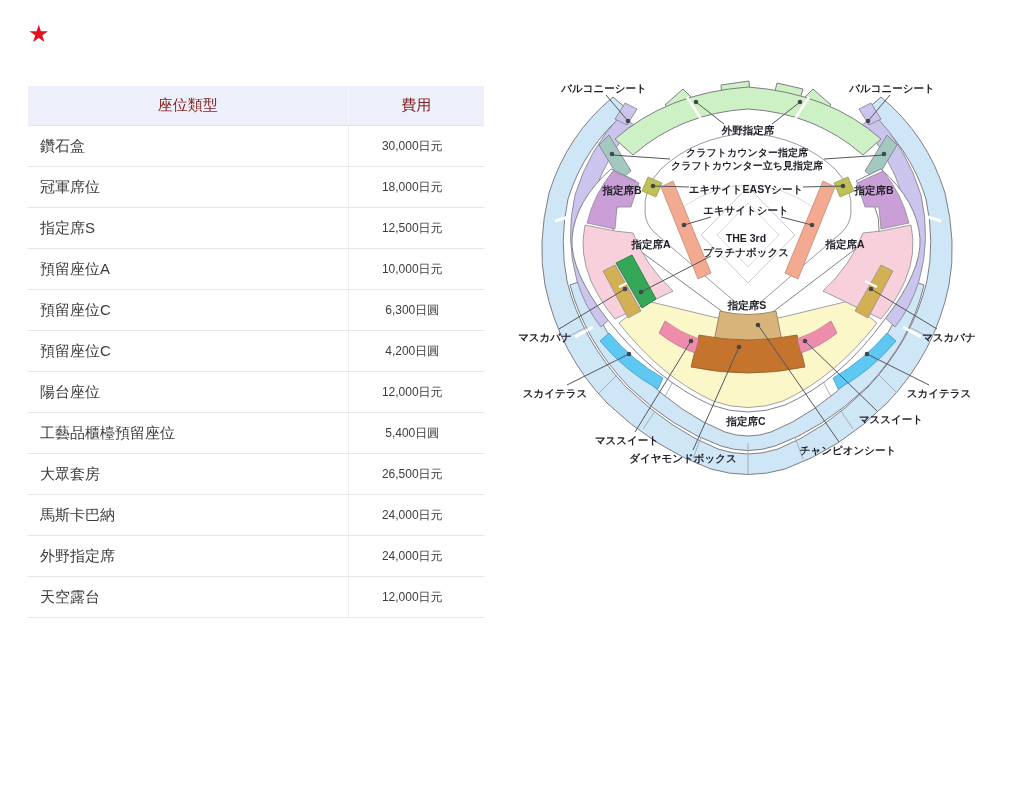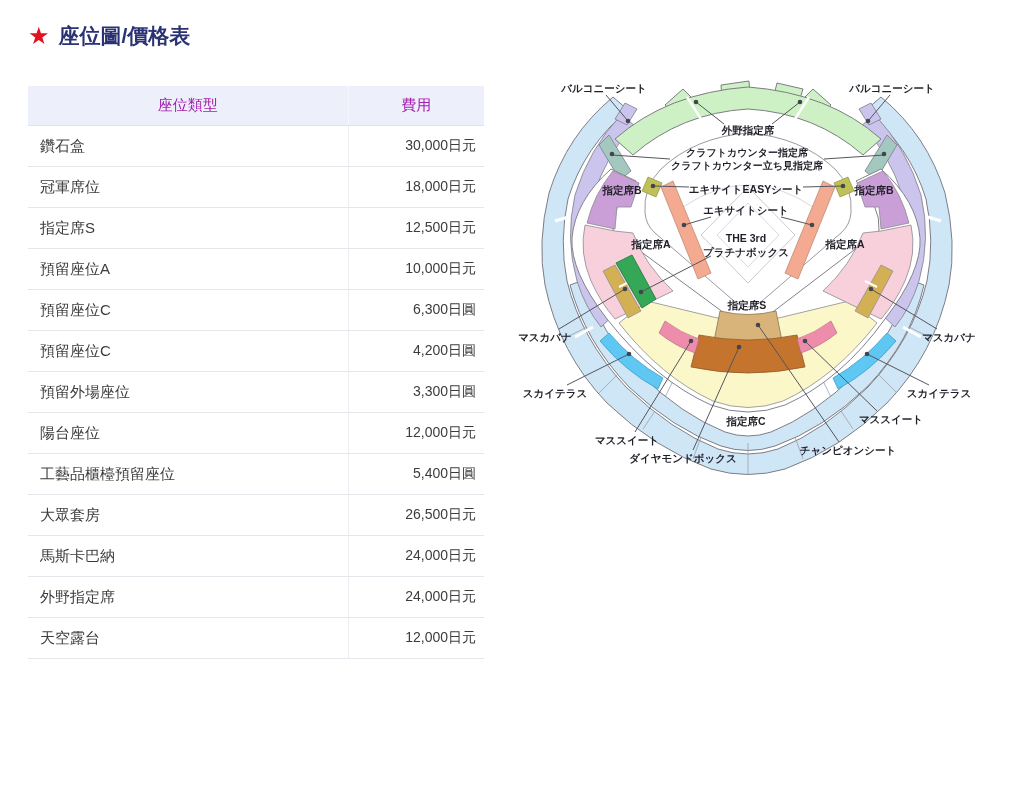--- a/index.html
+++ b/index.html
@@ -5,38 +5,37 @@
   html,body{margin:0;padding:0;background:#ffffff;}
   body{width:1024px;height:791px;position:relative;overflow:hidden;
        font-family:"Liberation Sans","DejaVu Sans",sans-serif;}
   .page-title{position:absolute;left:28px;top:22px;font-size:21px;font-weight:bold;
               color:#2b3274;display:flex;align-items:center;gap:9px;}
   .page-title .star{color:#e0131e;font-size:24px;line-height:1;}
   table.price{position:absolute;left:28px;top:86px;width:456px;border-collapse:collapse;
               table-layout:fixed;font-size:15px;color:#3c3c3c;}
   table.price col.c1{width:320px;}
   table.price col.c2{width:136px;}
-  table.price thead th{background:#edeffa;font-weight:normal;color:#a21caf;
+  table.price thead th{background:#edeffa;font-weight:normal;color:#7f1d1d;
               height:37px;text-align:center;border-bottom:1px solid #e2e2ea;}
   table.price thead th+th{border-left:1px solid #f6f7fc;}
   table.price tbody td{height:40px;border-bottom:1px solid #e6e6ec;padding:0 10px 0 12px;
               white-space:nowrap;overflow:hidden;}
-  table.price tbody td+td{border-left:1px solid #ececf2;text-align:right;font-size:14px;
+  table.price tbody td+td{border-left:1px solid #ececf2;text-align:center;font-size:12px;
               padding:0 8px 0 0;}
   .map-wrap{position:absolute;left:515px;top:75px;width:500px;height:400px;}
   svg text{font-family:"Liberation Sans","DejaVu Sans",sans-serif;font-size:10.5px;
            font-weight:600;fill:#1f1f28;}
   svg text.small{font-size:10px;}
 </style>
 </head>
 <body>
 
 <div class="page-title">
   <span class="star">★</span>
-  <span>座位圖/價格表</span>
 </div>
 
 <table class="price">
   <colgroup>
       <col class="c1">
       <col class="c2">
     </colgroup>
   <thead>
     <tr>
       <th>座位類型</th>
@@ -60,24 +59,20 @@
         <td>預留座位A</td>
         <td>10,000日元</td>
       </tr>
       <tr>
         <td>預留座位C</td>
         <td>6,300日圓</td>
       </tr>
       <tr>
         <td>預留座位C</td>
         <td>4,200日圓</td>
-      </tr>
-      <tr>
-        <td>預留外場座位</td>
-        <td>3,300日圓</td>
       </tr>
       <tr>
         <td>陽台座位</td>
         <td>12,000日元</td>
       </tr>
       <tr>
         <td>工藝品櫃檯預留座位</td>
         <td>5,400日圓</td>
       </tr>
       <tr>

